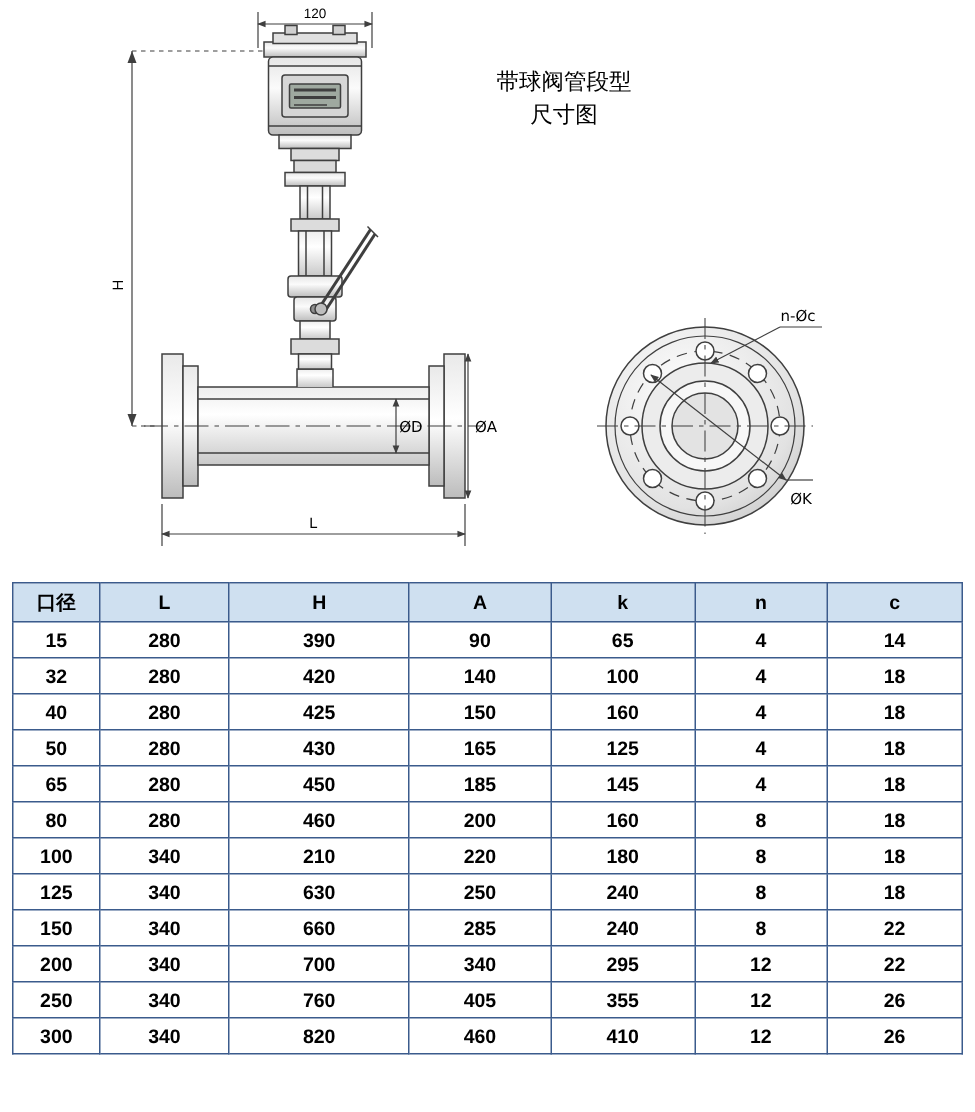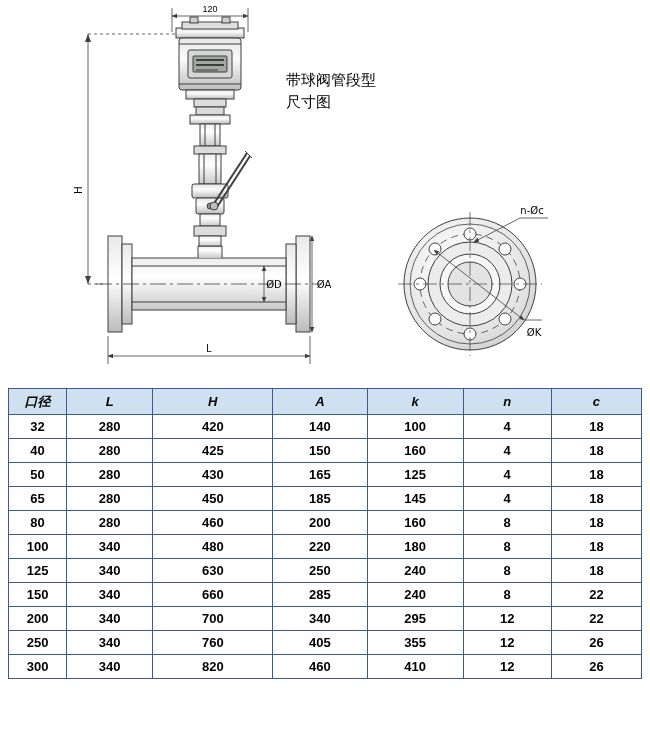--- a/index.html
+++ b/index.html
@@ -25,26 +25,26 @@
     position: relative;
     width: 650px;
     height: 382px;
   }
   #drawing svg {
     display: block;
   }
   .title-cn {
     position: absolute;
     left: 286px;
-    top: 71px;
+    top: 44px;
     width: 180px;
-    text-align: left;
+    text-align: center;
     font-size: 15px;
     line-height: 22px;
-    font-family: Liberation Mono, monospace;
+    font-family: Liberation Sans, sans-serif;
     color: #000;
     white-space: pre-line;
   }
   
   #table-wrap {
     position: absolute;
     left: 8px;
     top: 388px;
     width: 634px;
   }
@@ -60,21 +60,20 @@
     text-align: center;
     height: 23px;
     padding: 0;
     font-weight: bold;
     color: #000;
   }
   table.spec thead th {
     background: #cfe0f0;
     height: 25px;
     font-size: 13px;
-    font-style: italic;
   }
   table.spec tbody td {
     background: #ffffff;
     font-size: 13px;
   }
   col.c0 { width: 58px; }
   col.c1 { width: 86px; }
   col.c2 { width: 120px; }
   col.c3 { width: 94px; }
   col.c4 { width: 96px; }
@@ -277,20 +276,29 @@
           <th>L</th>
           <th>H</th>
           <th>A</th>
           <th>k</th>
           <th>n</th>
           <th>c</th>
         </tr>
       </thead>
       <tbody>
         <tr>
+          <td>15</td>
+          <td>280</td>
+          <td>390</td>
+          <td>90</td>
+          <td>65</td>
+          <td>4</td>
+          <td>14</td>
+        </tr>
+        <tr>
           <td>32</td>
           <td>280</td>
           <td>420</td>
           <td>140</td>
           <td>100</td>
           <td>4</td>
           <td>18</td>
         </tr>
         <tr>
           <td>40</td>
@@ -324,21 +332,21 @@
           <td>280</td>
           <td>460</td>
           <td>200</td>
           <td>160</td>
           <td>8</td>
           <td>18</td>
         </tr>
         <tr>
           <td>100</td>
           <td>340</td>
-          <td>480</td>
+          <td>210</td>
           <td>220</td>
           <td>180</td>
           <td>8</td>
           <td>18</td>
         </tr>
         <tr>
           <td>125</td>
           <td>340</td>
           <td>630</td>
           <td>250</td>

